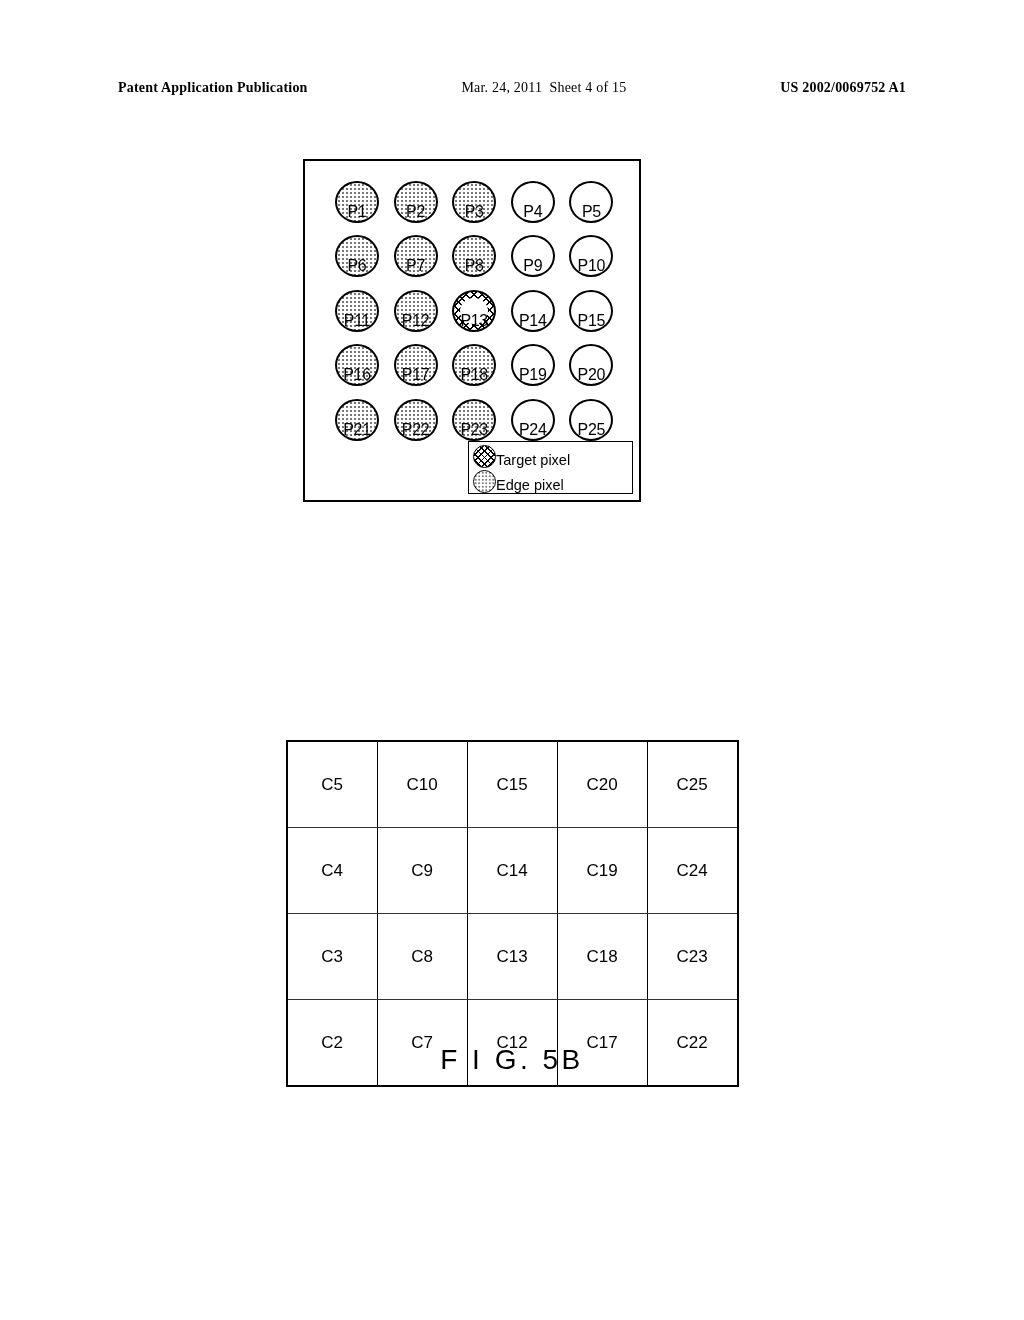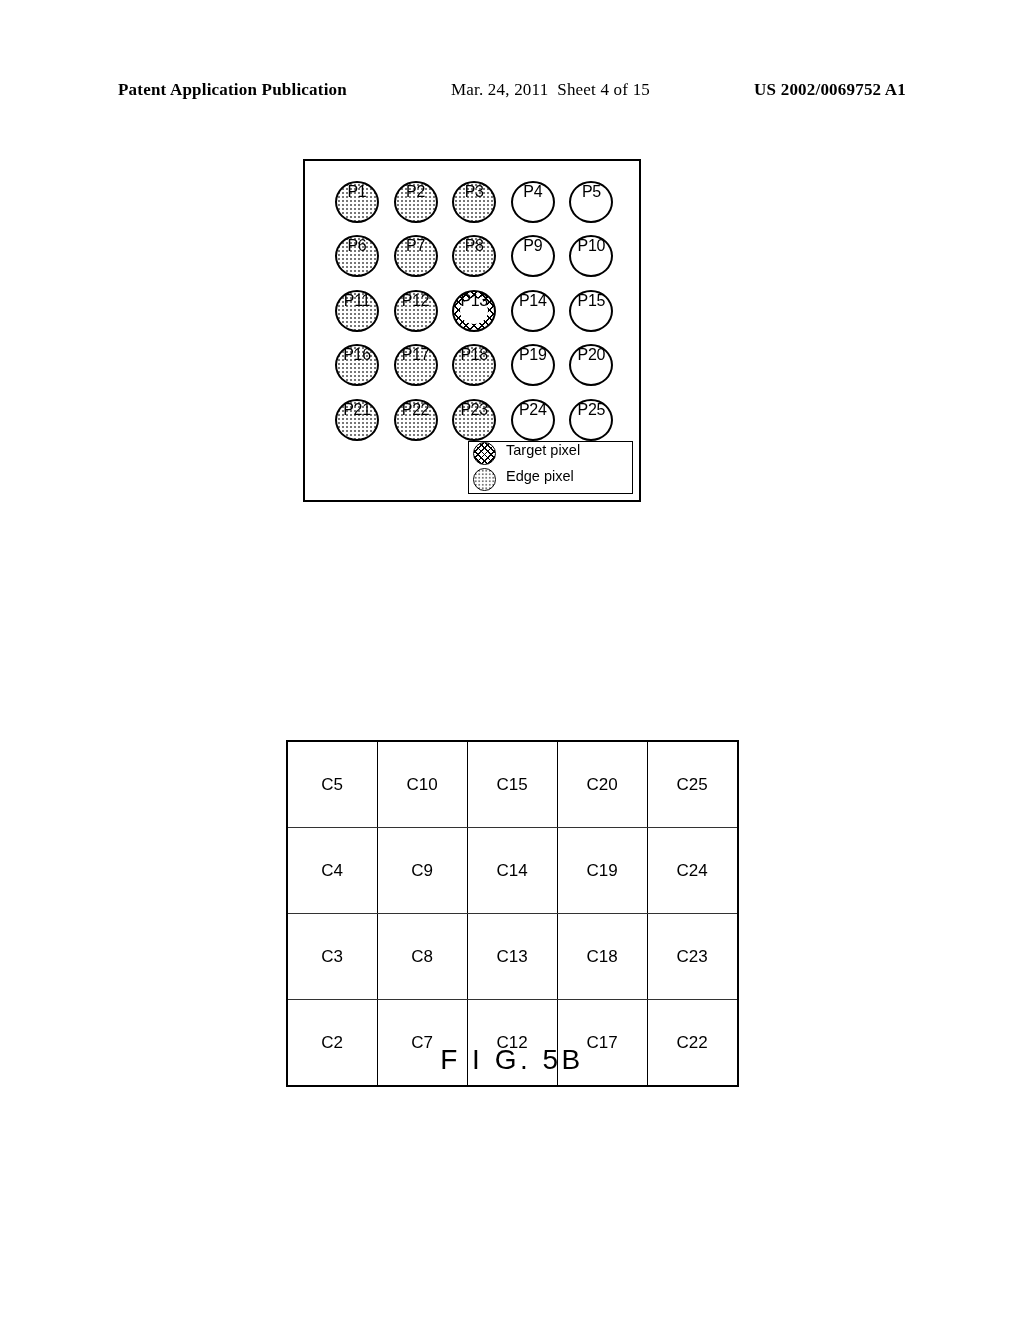--- a/index.html
+++ b/index.html
@@ -18,21 +18,21 @@
   }
   .header {
     position: absolute;
     top: 80px;
     left: 0;
     width: 100%;
     padding: 0 118px;
     box-sizing: border-box;
     display: flex;
     justify-content: space-between;
-    font-size: 17px;
+    font-size: 14px;
     letter-spacing: 0.2px;
   }
   .header .pubtype { font-weight: bold; }
   .header .date { white-space: pre; }
   .header .pubnum { font-weight: bold; }
 
   
   .fig5a-frame {
     position: absolute;
     left: 303px;
@@ -54,21 +54,21 @@
     column-gap: 13px;
     row-gap: 10px;
   }
   .pixel {
     width: 44px;
     height: 42px;
     border: 2px solid #000;
     border-radius: 50% / 50%;
     box-sizing: border-box;
     display: flex;
-    align-items: flex-start;
+    align-items: flex-end;
     justify-content: center;
     font-family: Arial, Helvetica, sans-serif;
     font-size: 16px;
     letter-spacing: -0.3px;
   }
   .pixel.edge {
     background-image: radial-gradient(#777 0.8px, transparent 0.8px);
     background-size: 4px 4px;
     background-color: #fff;
     position: relative;
@@ -99,24 +99,23 @@
     bottom: 6px;
     width: 165px;
     height: 53px;
     border: 1.8px solid #000;
     box-sizing: border-box;
     font-family: Arial, Helvetica, sans-serif;
     font-size: 14.5px;
   }
   .legend-row {
     display: flex;
-    align-items: flex-start;
+    align-items: flex-end;
     height: 50%;
     padding-left: 4px;
-    gap: 10px;
   }
   .legend-swatch {
     width: 23px; height: 23px;
     border: 1.8px solid #000;
     border-radius: 50%;
     box-sizing: border-box;
   }
   .legend-swatch.target {
     background:
       repeating-linear-gradient(45deg, #000 0 1.2px, transparent 1.2px 4.5px),

